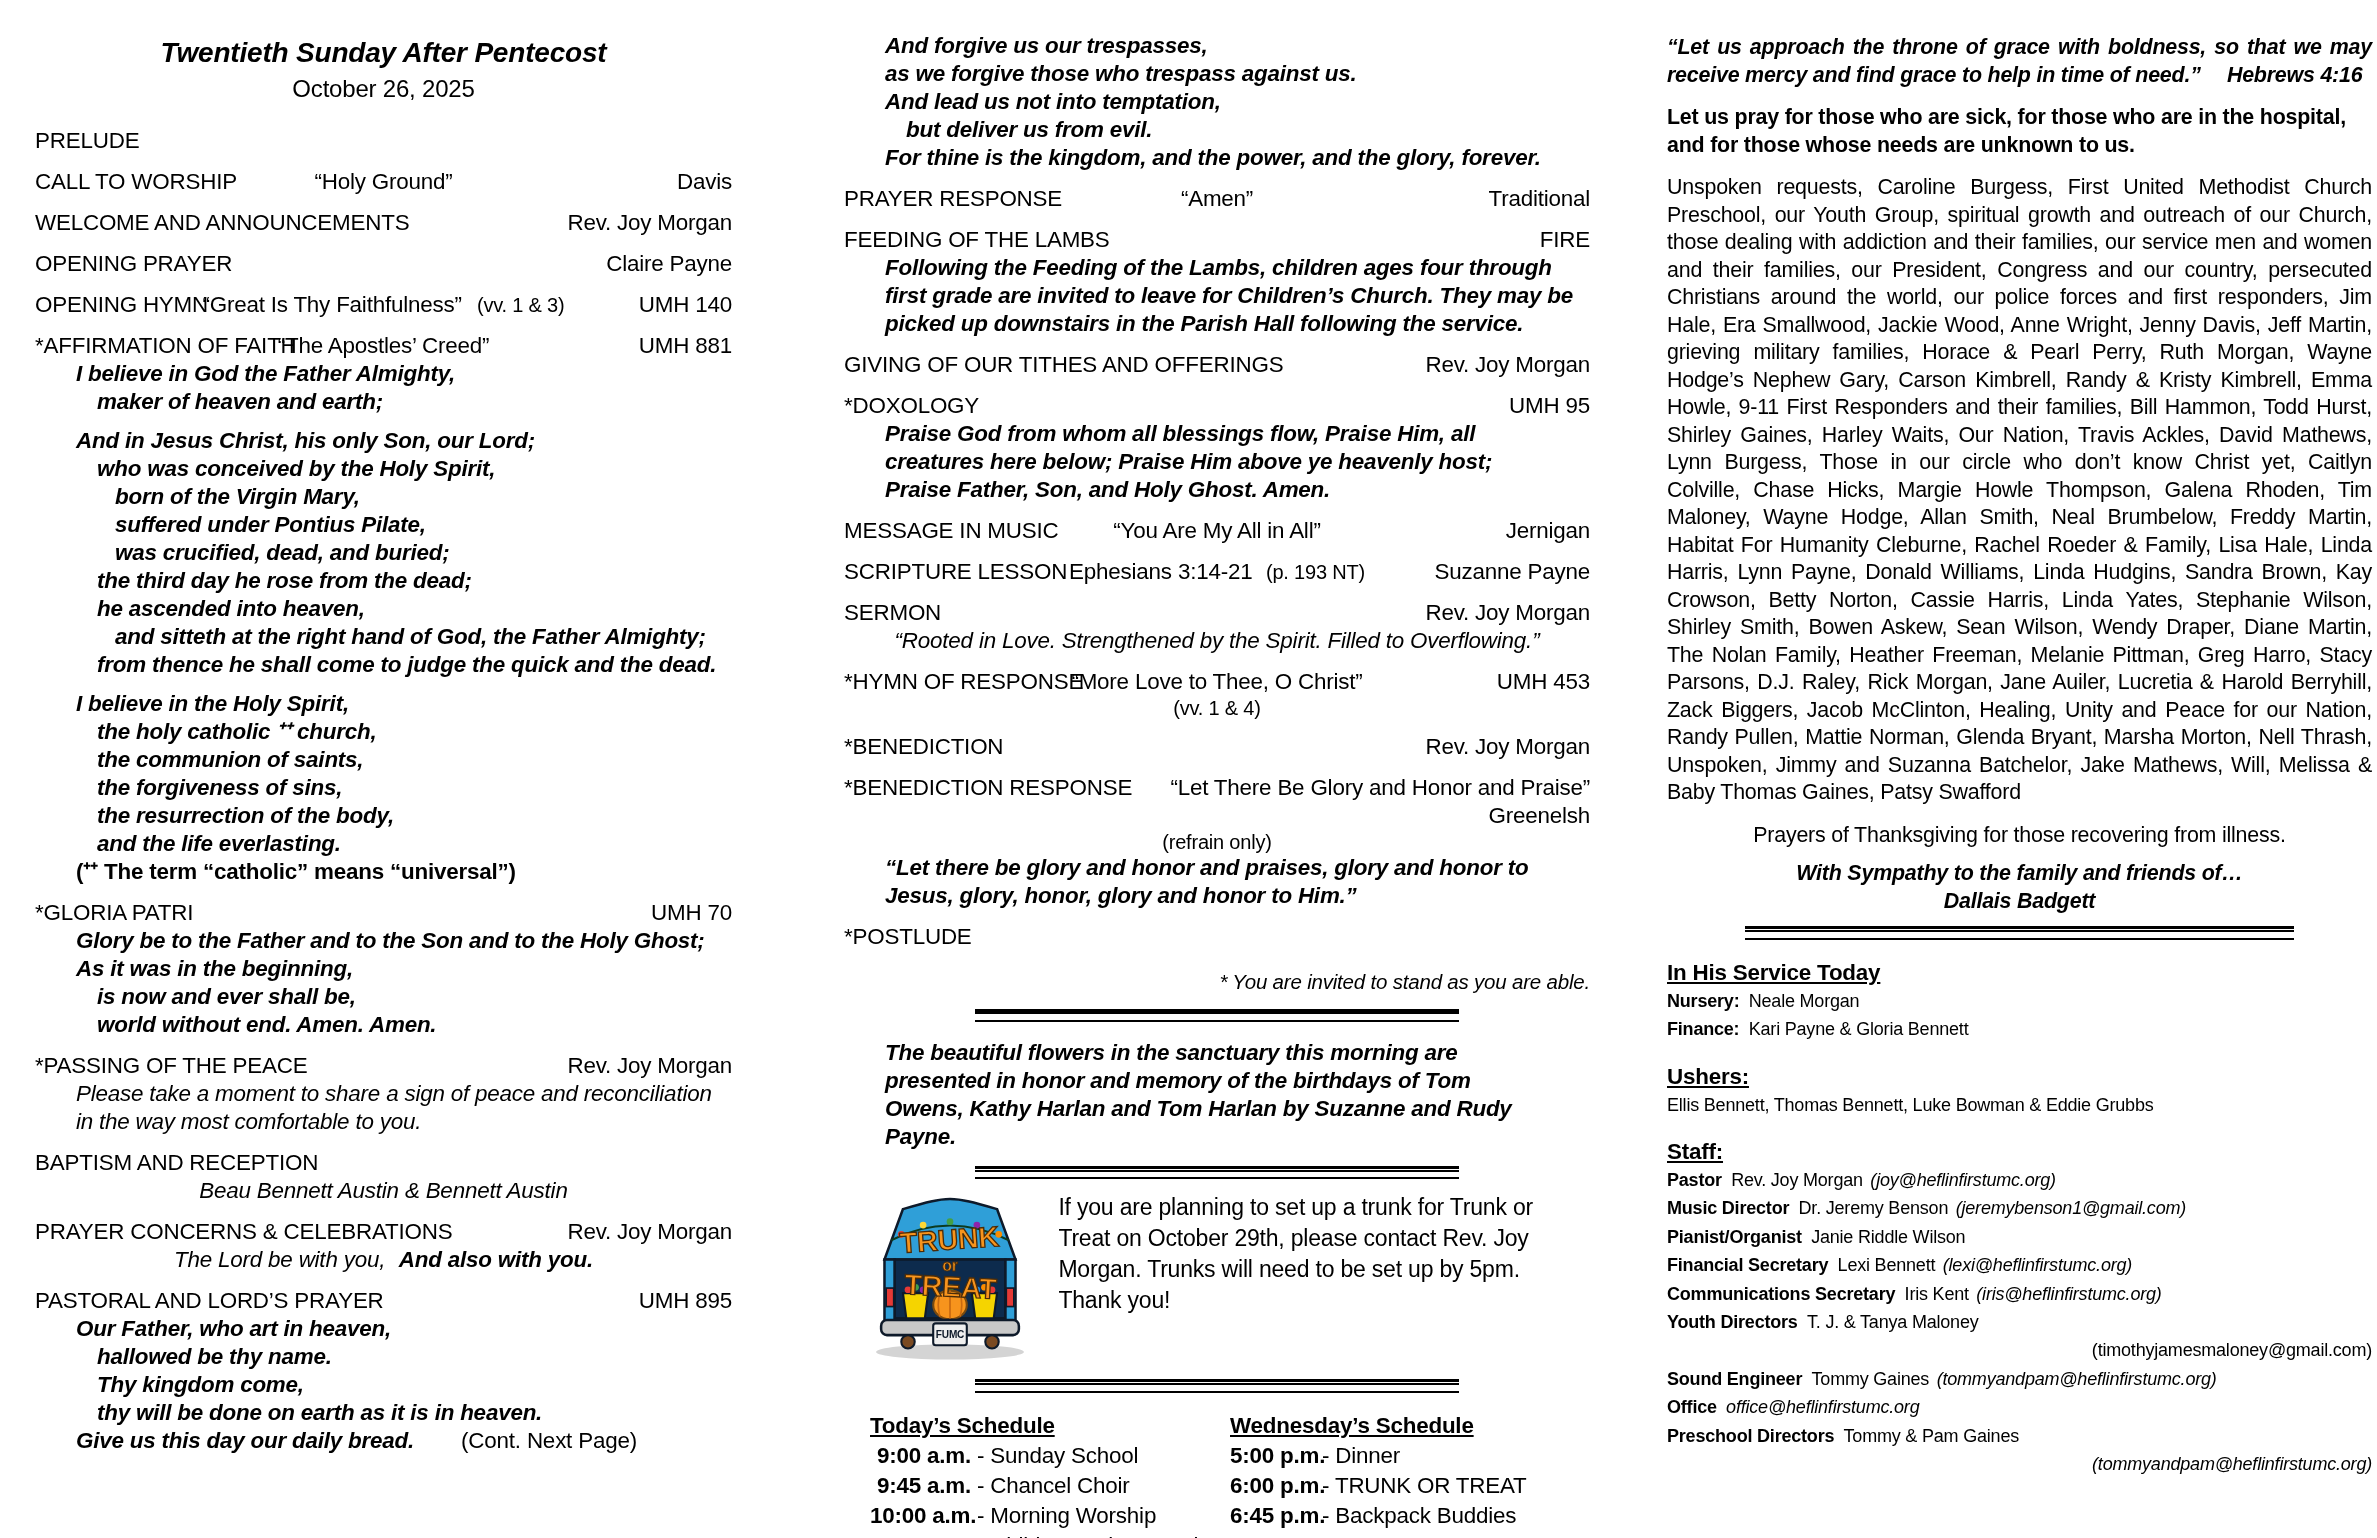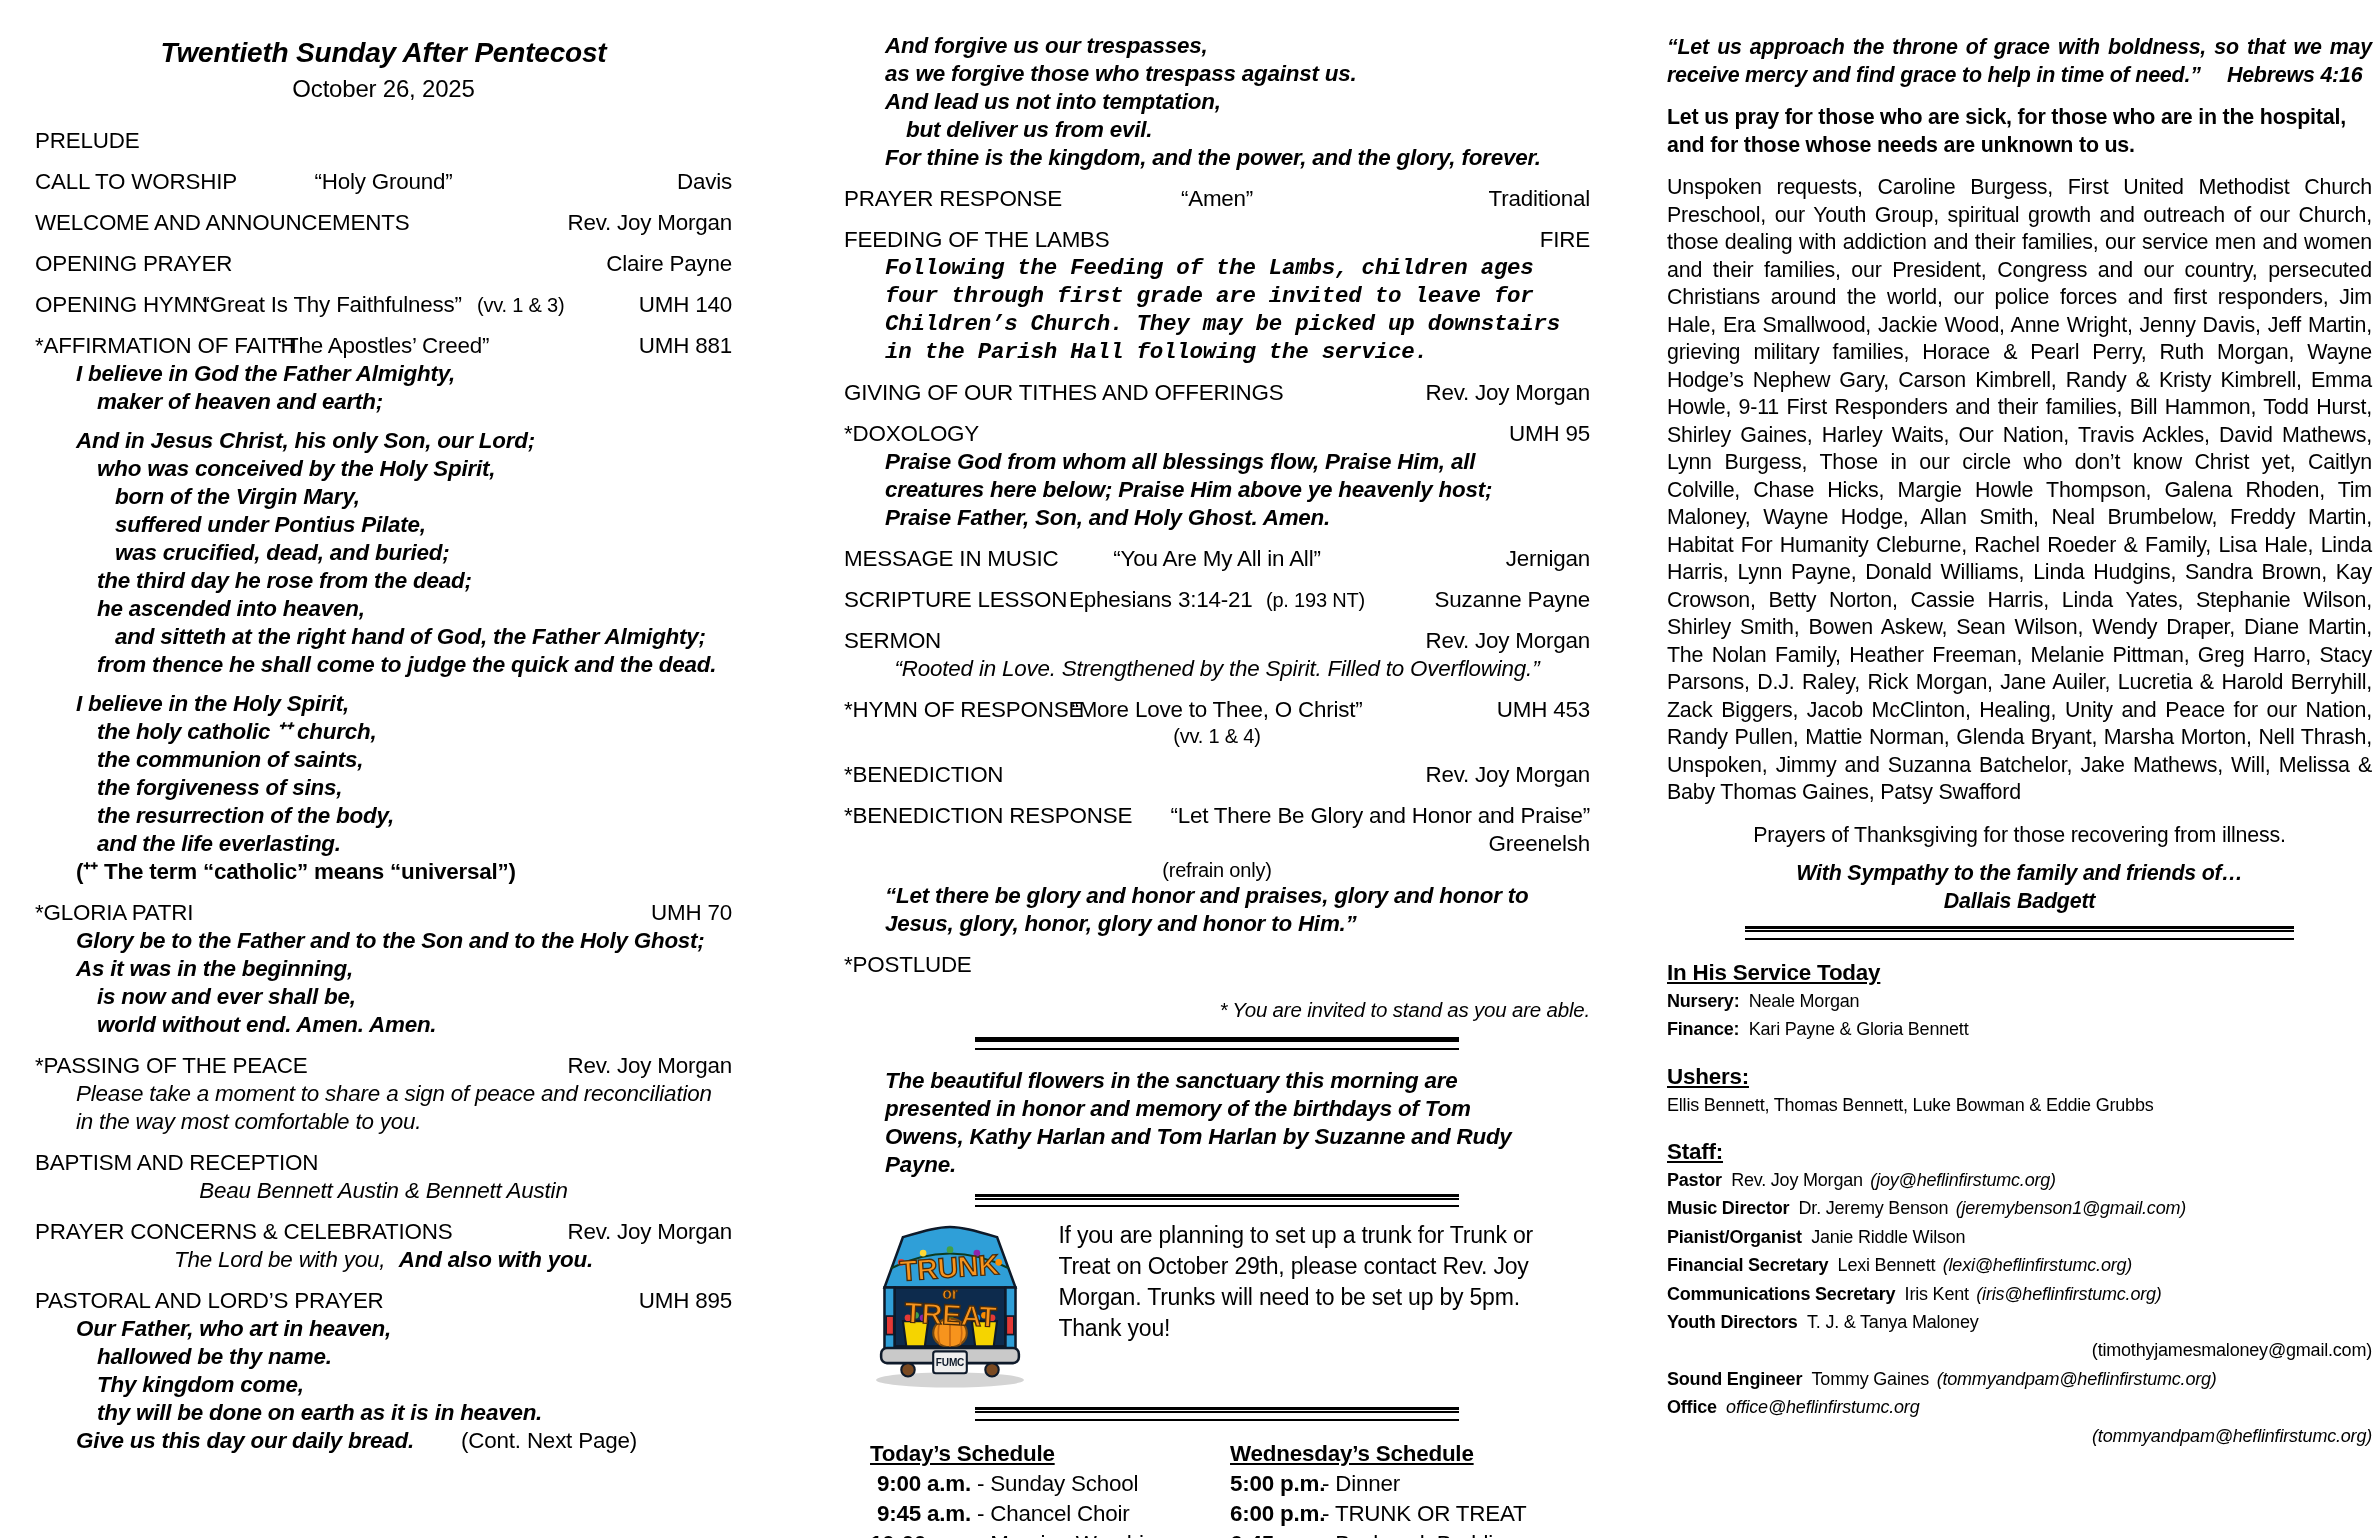--- a/index.html
+++ b/index.html
@@ -183,21 +183,21 @@
   <div class="caps-row">
     <span class="lbl">PRAYER RESPONSE</span>
     <span class="mid">“Amen”</span>
     <span class="rt">Traditional</span>
   </div>
 
   <div class="caps-row">
     <span class="lbl">FEEDING OF THE LAMBS</span>
     <span class="rt">FIRE</span>
   </div>
-  <div class="line bi i1" style="padding-right:9.3px;font-family:Liberation Mono, monospace;">Following the Feeding of the Lambs, children ages four through first grade are invited to leave for Children’s Church. They may be picked up downstairs in the Parish Hall following the service.</div>
+  <div class="line bi i1" style="padding-right:9.3px;">Following the Feeding of the Lambs, children ages four through first grade are invited to leave for Children’s Church. They may be picked up downstairs in the Parish Hall following the service.</div>
 
   <div class="caps-row">
     <span class="lbl">GIVING OF OUR TITHES AND OFFERINGS</span>
     <span class="rt">Rev. Joy Morgan</span>
   </div>
 
   <div class="caps-row">
     <span class="lbl">*DOXOLOGY</span>
     <span class="rt">UMH 95</span>
   </div>
@@ -395,16 +395,19 @@
     <div class="staff-line">
       <span class="role">Youth Directors</span><span>T. J. &amp; Tanya Maloney</span>
     </div>
     <div class="staff-line rightline">(timothyjamesmaloney@gmail.com)</div>
     <div class="staff-line">
       <span class="role">Sound Engineer</span><span>Tommy Gaines</span><span class="email">(tommyandpam@heflinfirstumc.org)</span>
     </div>
     <div class="staff-line">
       <span class="role">Office</span><span class="email" style="margin-left:0;">office@heflinfirstumc.org</span>
     </div>
+    <div class="staff-line">
+      <span class="role">Preschool Directors</span><span>Tommy &amp; Pam Gaines</span>
+    </div>
     <div class="staff-line rightline it">(tommyandpam@heflinfirstumc.org)</div>
   </div>
 </div>
 
 
 </body></html>

